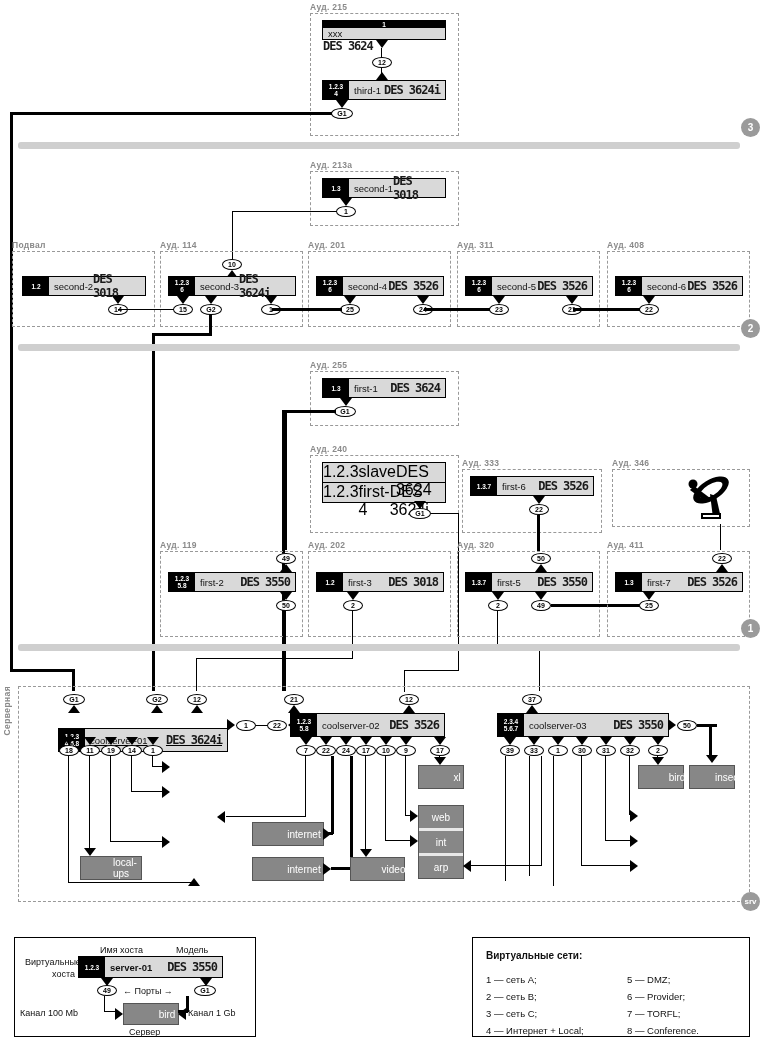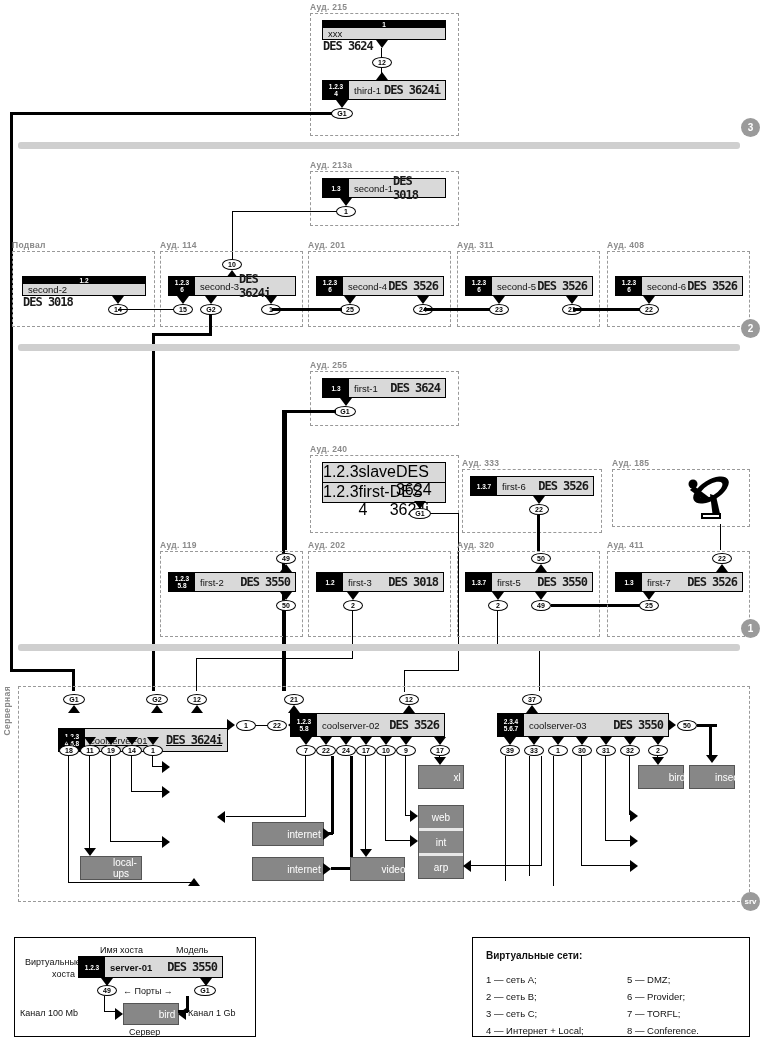--- a/index.html
+++ b/index.html
@@ -123,21 +123,21 @@
   <div class="abs tri-d" style="left:340px;top:198px;"></div>
   <div class="abs port" style="left:336px;top:206px;">1</div>
 
   <div class="abs lnk" style="left:232px;top:211px;width:105px;height:1px;"></div>
   <div class="abs lnk" style="left:232px;top:211px;width:1px;height:52px;"></div>
   <div class="abs port" style="left:222px;top:259px;">10</div>
   <div class="abs tri-u" style="left:226px;top:270px;"></div>
 
   <div class="abs room-title" style="left:12px;top:240px;">Подвал</div>
   <div class="abs room" style="left:12px;top:251px;width:143px;height:76px;"></div>
-  <div class="abs dev" style="left:22px;top:276px;width:124px;flex-direction:column;">
+  <div class="abs dev" style="left:22px;top:276px;width:124px;">
     <div class="vlan">
         <span>1.2</span>
       </div>
     <div class="host">second-2</div>
     <div class="model">DES 3018</div>
   </div>
   <div class="abs tri-d" style="left:112px;top:296px;"></div>
   <div class="abs port" style="left:108px;top:304px;">14</div>
 
   <div class="abs room-title" style="left:160px;top:240px;">Ауд. 114</div>
@@ -253,21 +253,21 @@
     <div class="vlan">
         <span>1.3.7</span>
       </div>
     <div class="host">first-6</div>
     <div class="model">DES 3526</div>
   </div>
   <div class="abs tri-d" style="left:533px;top:496px;"></div>
   <div class="abs port" style="left:529px;top:504px;">22</div>
   <div class="abs lnk" style="left:537px;top:515px;width:3px;height:36px;"></div>
 
-  <div class="abs room-title" style="left:612px;top:458px;">Ауд. 185</div>
+  <div class="abs room-title" style="left:612px;top:458px;">Ауд. 346</div>
   <div class="abs room" style="left:612px;top:469px;width:138px;height:58px;"></div>
   <div class="abs" style="left:680px;top:472px;width:56px;height:52px;">
     <svg width="56" height="52" viewBox="0 0 56 52">
       <g fill="#000">
         <ellipse cx="31" cy="18" rx="20" ry="10" transform="rotate(-32 31 18)"></ellipse>
         <ellipse cx="31" cy="18" rx="13" ry="5.5" transform="rotate(-32 31 18)" fill="#fff"></ellipse>
         <path d="M14 14 L30 26 L26 30 L10 18 Z"></path>
         <circle cx="13" cy="12" r="4.5"></circle>
         <path d="M30 22 L36 24 L41 46 L33 46 Z"></path>
         <path d="M22 42 L40 42 L40 46 L22 46 Z" fill="#fff" stroke="#000" stroke-width="2"></path>

